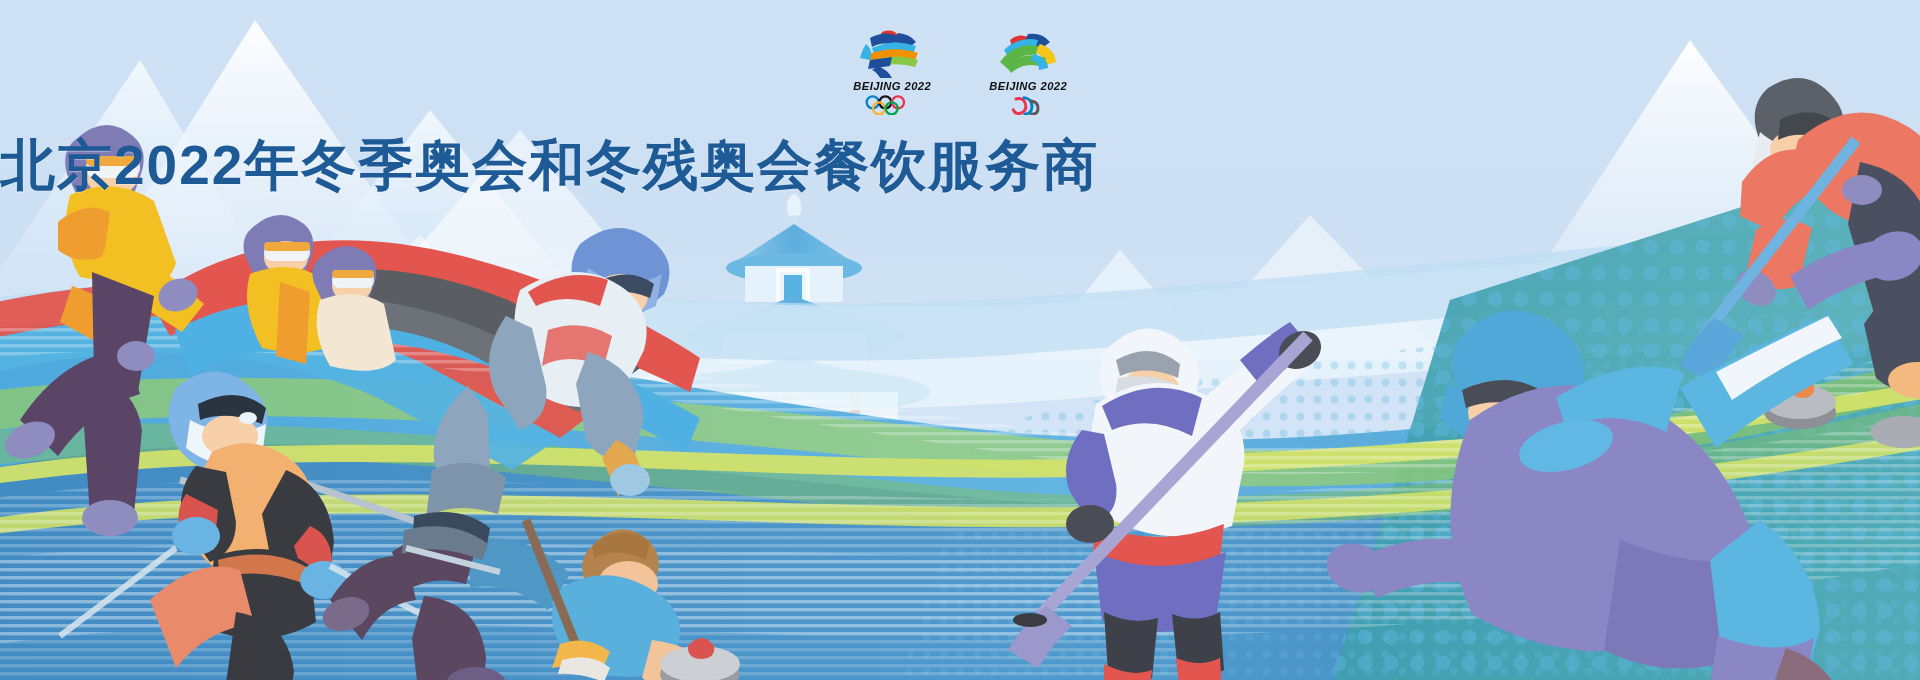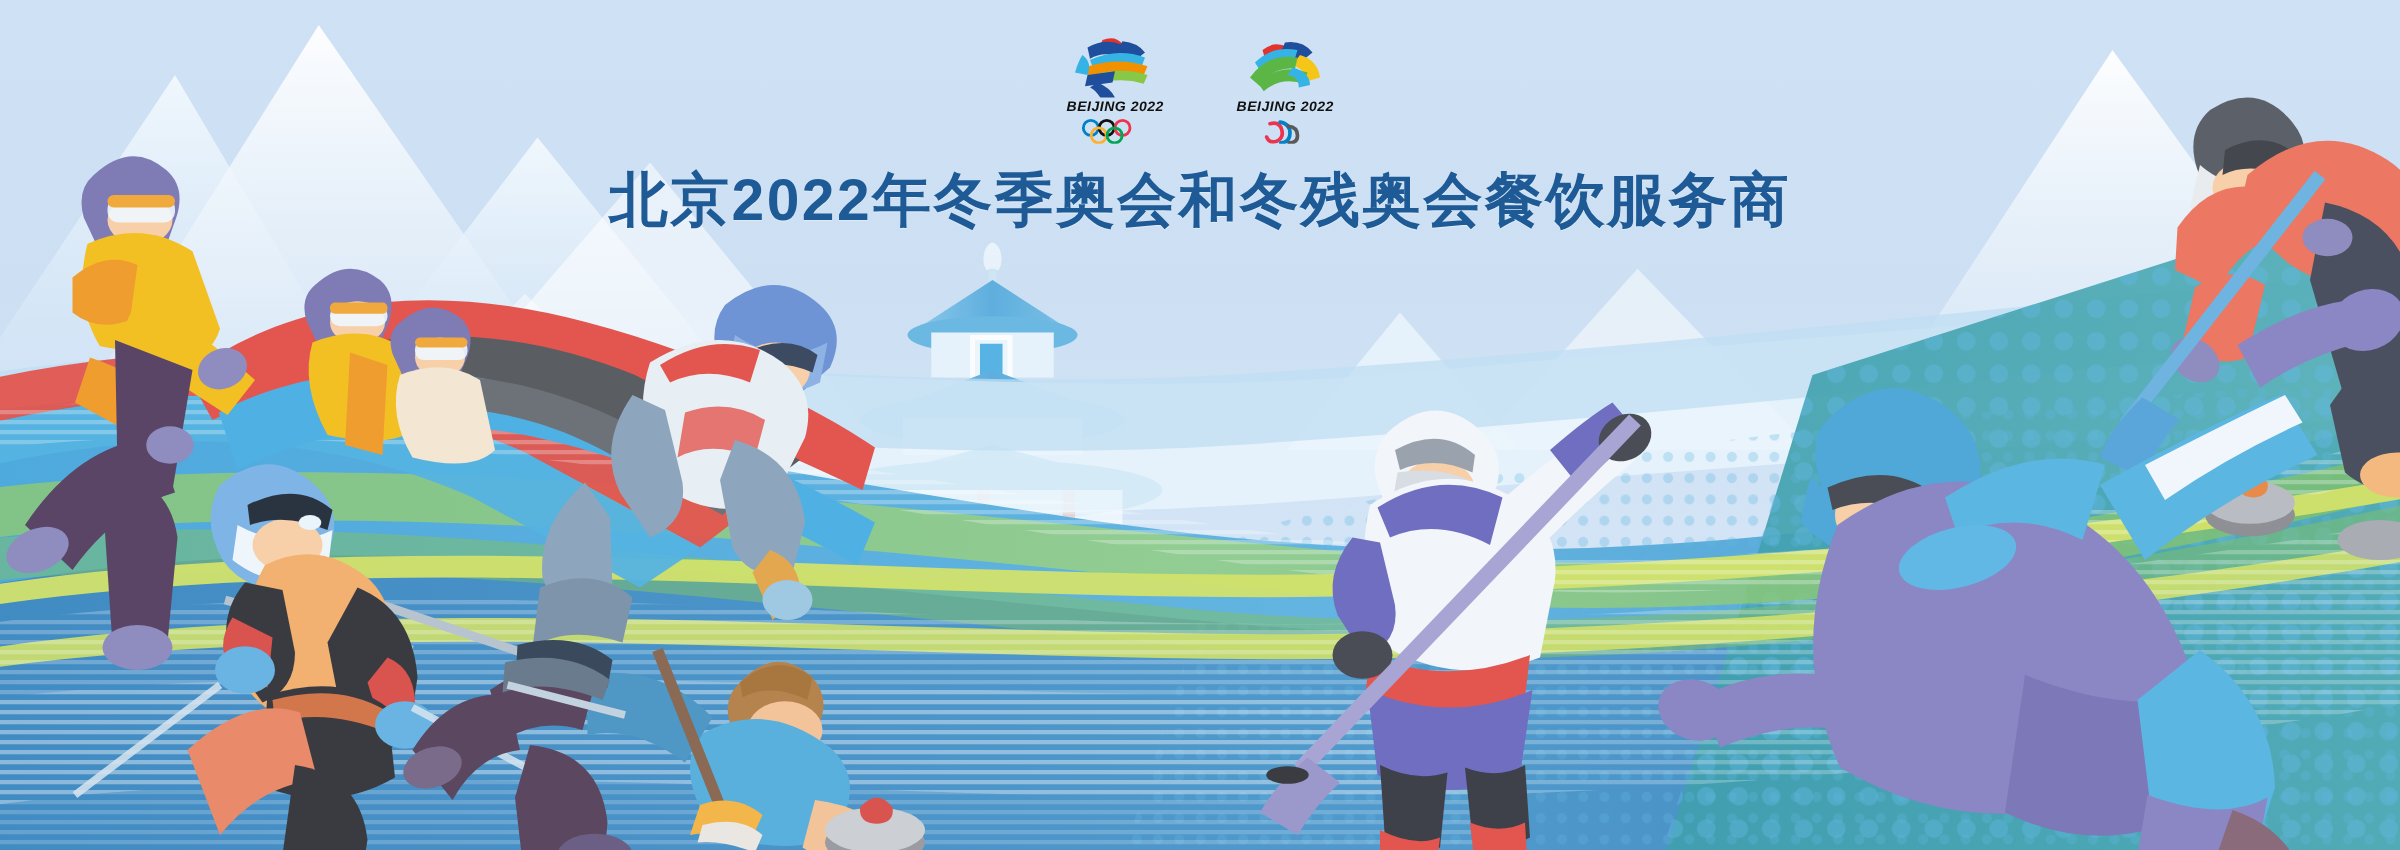--- a/index.html
+++ b/index.html
@@ -9,21 +9,21 @@
     position:relative;
     width:1920px;height:680px;
     overflow:hidden;
     background:linear-gradient(180deg,#cfe1f4 0%,#cde0f3 28%,#d3e4f5 48%,#cfe2f3 70%,#cfe3f4 100%);
   }
   #artwork{position:absolute;inset:0;width:1920px;height:680px;display:block;}
 
   
   #header{
     position:absolute;left:0;top:0;width:1920px;
-    display:flex;flex-direction:column;align-items:center;
+    display:flex;flex-direction:column;
     pointer-events:none;
   }
   #emblem-row{
     display:flex;align-items:flex-start;justify-content:center;
     gap:40px;margin-top:26px;
   }
   .emblem{display:flex;flex-direction:column;align-items:center;width:96px;}
   .emblem-mark{width:80px;height:52px;display:block;}
   .emblem-word{
     font-family:"Liberation Sans",sans-serif;
@@ -31,21 +31,21 @@
     font-size:11px;letter-spacing:.4px;
     color:#111;margin-top:2px;white-space:nowrap;
     transform:scaleX(1.02);
   }
   .emblem-sub{height:20px;margin-top:3px;display:block;}
 
   #page-title{
     margin-top:14px;
     font-family:"Liberation Sans",sans-serif;
     font-weight:bold;
-    font-size:47px;
+    font-size:55px;
     letter-spacing:2px;
     color:#1d5a96;
     text-shadow:0 1px 0 rgba(255,255,255,.35);
     white-space:nowrap;
   }
 </style>
 </head>
 <body>
 
 <div id="banner">

